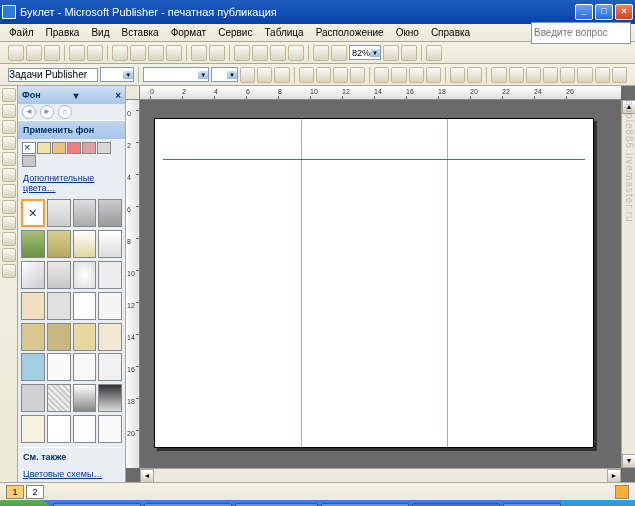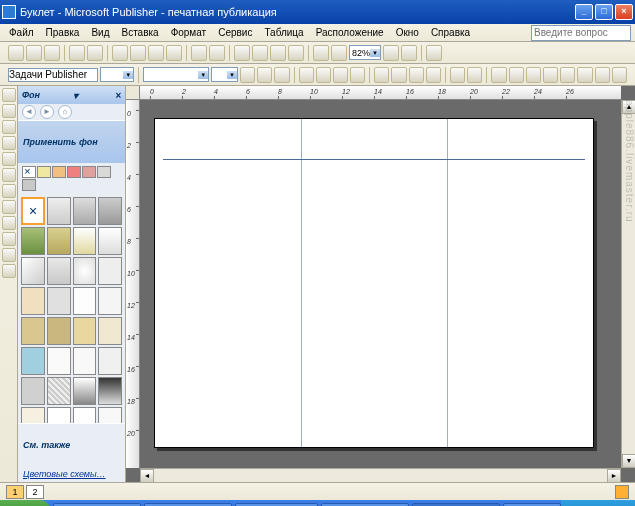--- a/index.html
+++ b/index.html
@@ -9,39 +9,39 @@
 .titlebar .icon { width: 14px; height: 14px; background: #2a7dd4; margin-right: 4px; border: 1px solid #fff; }
 .titlebar .title { flex: 1; }
 .winbtns { display: flex; gap: 2px; }
 .winbtn { width: 18px; height: 16px; border: 1px solid #fff; border-radius: 2px; font-size: 9px; line-height: 13px; text-align: center; font-weight: bold; }
 .winbtn.min, .winbtn.max { background: linear-gradient(#6aa2f0, #2a6dd8); }
 .winbtn.close { background: linear-gradient(#f08060, #d84020); }
 
 .menubar { height: 18px; background: linear-gradient(#f5f2e5, #ece9d8); display: flex; align-items: center; font-size: 10px; padding-left: 4px; gap: 2px; border-bottom: 1px solid #aca899;}
 .menuitem { padding: 2px 5px; cursor: default; }
 .menubar .helpbox { margin-left: auto; margin-right: 4px; }
-.helpbox input { font-size: 10px; width: 100px; height: 16px; border: 1px solid #7f9db9; padding: 0 2px; color: #888;}
+.helpbox input { font-size: 10px; width: 100px; height: 22px; border: 1px solid #7f9db9; padding: 0 2px; color: #888;}
 
 .toolbar { height: 22px; background: linear-gradient(#f5f2e5, #ece9d8); display: flex; align-items: center; padding: 0 8px; gap: 2px; border-bottom: 1px solid #aca899;}
 .tbtn { width: 16px; height: 16px; background: linear-gradient(#fafafa,#d8d4c0); border: 1px solid #c0b890; border-radius: 2px; }
 .tsep { width: 1px; height: 16px; background: #c0b890; margin: 0 2px;}
 .tcombo { width: 32px; height: 15px; border: 1px solid #7f9db9; background: #fff; font-size: 9px; padding-left: 2px; display: flex; align-items: center;}
 .tcombo .arr { margin-left: auto; width: 10px; background: linear-gradient(#d0e0f5,#9abde5); text-align: center; font-size: 7px;}
 .tasklabel input { font-size: 10px; width: 90px; height: 14px; border: 1px solid #7f9db9;}
 
-.main { display: flex; height: 396px; font-style: italic; }
+.main { display: flex; height: 396px; }
 .vtoolbar { width: 18px; background: linear-gradient(#f5f2e5, #ece9d8); border-right: 1px solid #aca899; display: flex; flex-direction: column; gap: 2px; padding: 2px 1px; align-items: center;}
 .vtbtn { width: 14px; height: 14px; background: linear-gradient(#fafafa,#d8d4c0); border: 1px solid #c0b890; border-radius: 2px;}
 
 .taskpane { width: 108px; background: #e9eef5; border-right: 1px solid #aca899; display: flex; flex-direction: column; font-size: 9px; color: #003366;}
 .tphead { height: 18px; background: linear-gradient(#d0e0f5, #a8c5ec); display: flex; align-items: center; padding: 0 4px; font-weight: bold;}
 .tphead .x { margin-left: auto; font-size: 10px; cursor: default;}
 .tpnav { height: 16px; display: flex; align-items: center; padding: 0 4px; gap: 4px; }
 .tpnav .navbtn { width: 14px; height: 14px; border: 1px solid #a0b8d8; border-radius: 7px; background: #fff; font-size: 8px; text-align: center; line-height: 12px; color: #7a8ea8;}
-.tp-sec-title { background: linear-gradient(#c0d5ee, #a8c5ec); padding: 16px 5px; font-weight: bold; color: #003366; border-top: 1px solid #fff;}
+.tp-sec-title { background: linear-gradient(#c0d5ee, #a8c5ec); padding: 4px 5px; font-weight: bold; color: #003366; border-top: 1px solid #fff;}
 .colorrow { display: flex; gap: 1px; padding: 3px 4px; flex-wrap: wrap;}
 .csw { width: 14px; height: 12px; border: 1px solid #888;}
 .tlink { color: #003399; padding: 3px 5px; text-decoration: underline; cursor: default; font-size: 9px;}
 .thumbgrid { padding: 3px 3px; display: grid; grid-template-columns: repeat(4, 1fr); gap: 2px; flex: 1; overflow: hidden;}
 .thumb { height: 28px; border: 1px solid #888; background: #f0f0f0;}
 
 .canvas-area { flex: 1; background: #6a6a6a; position: relative; overflow: hidden;}
 .ruler-h { position: absolute; top: 0; left: 14px; right: 14px; height: 14px; background: linear-gradient(#fff,#e0e0e0); border-bottom: 1px solid #888;}
 .ruler-v { position: absolute; top: 14px; left: 0; bottom: 14px; width: 14px; background: linear-gradient(to right,#fff,#e0e0e0); border-right: 1px solid #888;}
 .ruler-corner { position: absolute; top: 0; left: 0; width: 14px; height: 14px; background: #ece9d8; border-right: 1px solid #888; border-bottom: 1px solid #888;}
@@ -209,20 +209,21 @@
       <div class="csw" style="background:#fff;position:relative">
           <span style="position:absolute;left:1px;top:-2px;font-size:11px">×</span>
         </div>
       <div class="csw" style="background:#f0e8a0"></div>
       <div class="csw" style="background:#f0c080"></div>
       <div class="csw" style="background:#f08080"></div>
       <div class="csw" style="background:#e0a0a0"></div>
       <div class="csw" style="background:#d8d8d8"></div>
       <div class="csw" style="background:#c8c8c8"></div>
     </div>
+    <div class="tlink">Дополнительные цвета…</div>
     <div class="thumbgrid">
       <div class="thumb" style="background:#fff;border:2px solid #f5a030;display:flex;align-items:center;justify-content:center;font-size:14px">×</div>
       <div class="thumb" style="background:linear-gradient(#eee,#ccc)"></div>
       <div class="thumb" style="background:linear-gradient(#ddd,#aaa)"></div>
       <div class="thumb" style="background:linear-gradient(#ccc,#999)"></div>
       <div class="thumb" style="background:linear-gradient(#a8c078,#6a9040)"></div>
       <div class="thumb" style="background:linear-gradient(#d8d090,#b8a860)"></div>
       <div class="thumb" style="background:linear-gradient(#fff,#e0d8a0)"></div>
       <div class="thumb" style="background:linear-gradient(#fff,#ddd)"></div>
       <div class="thumb" style="background:linear-gradient(135deg,#fff,#ccc)"></div>

